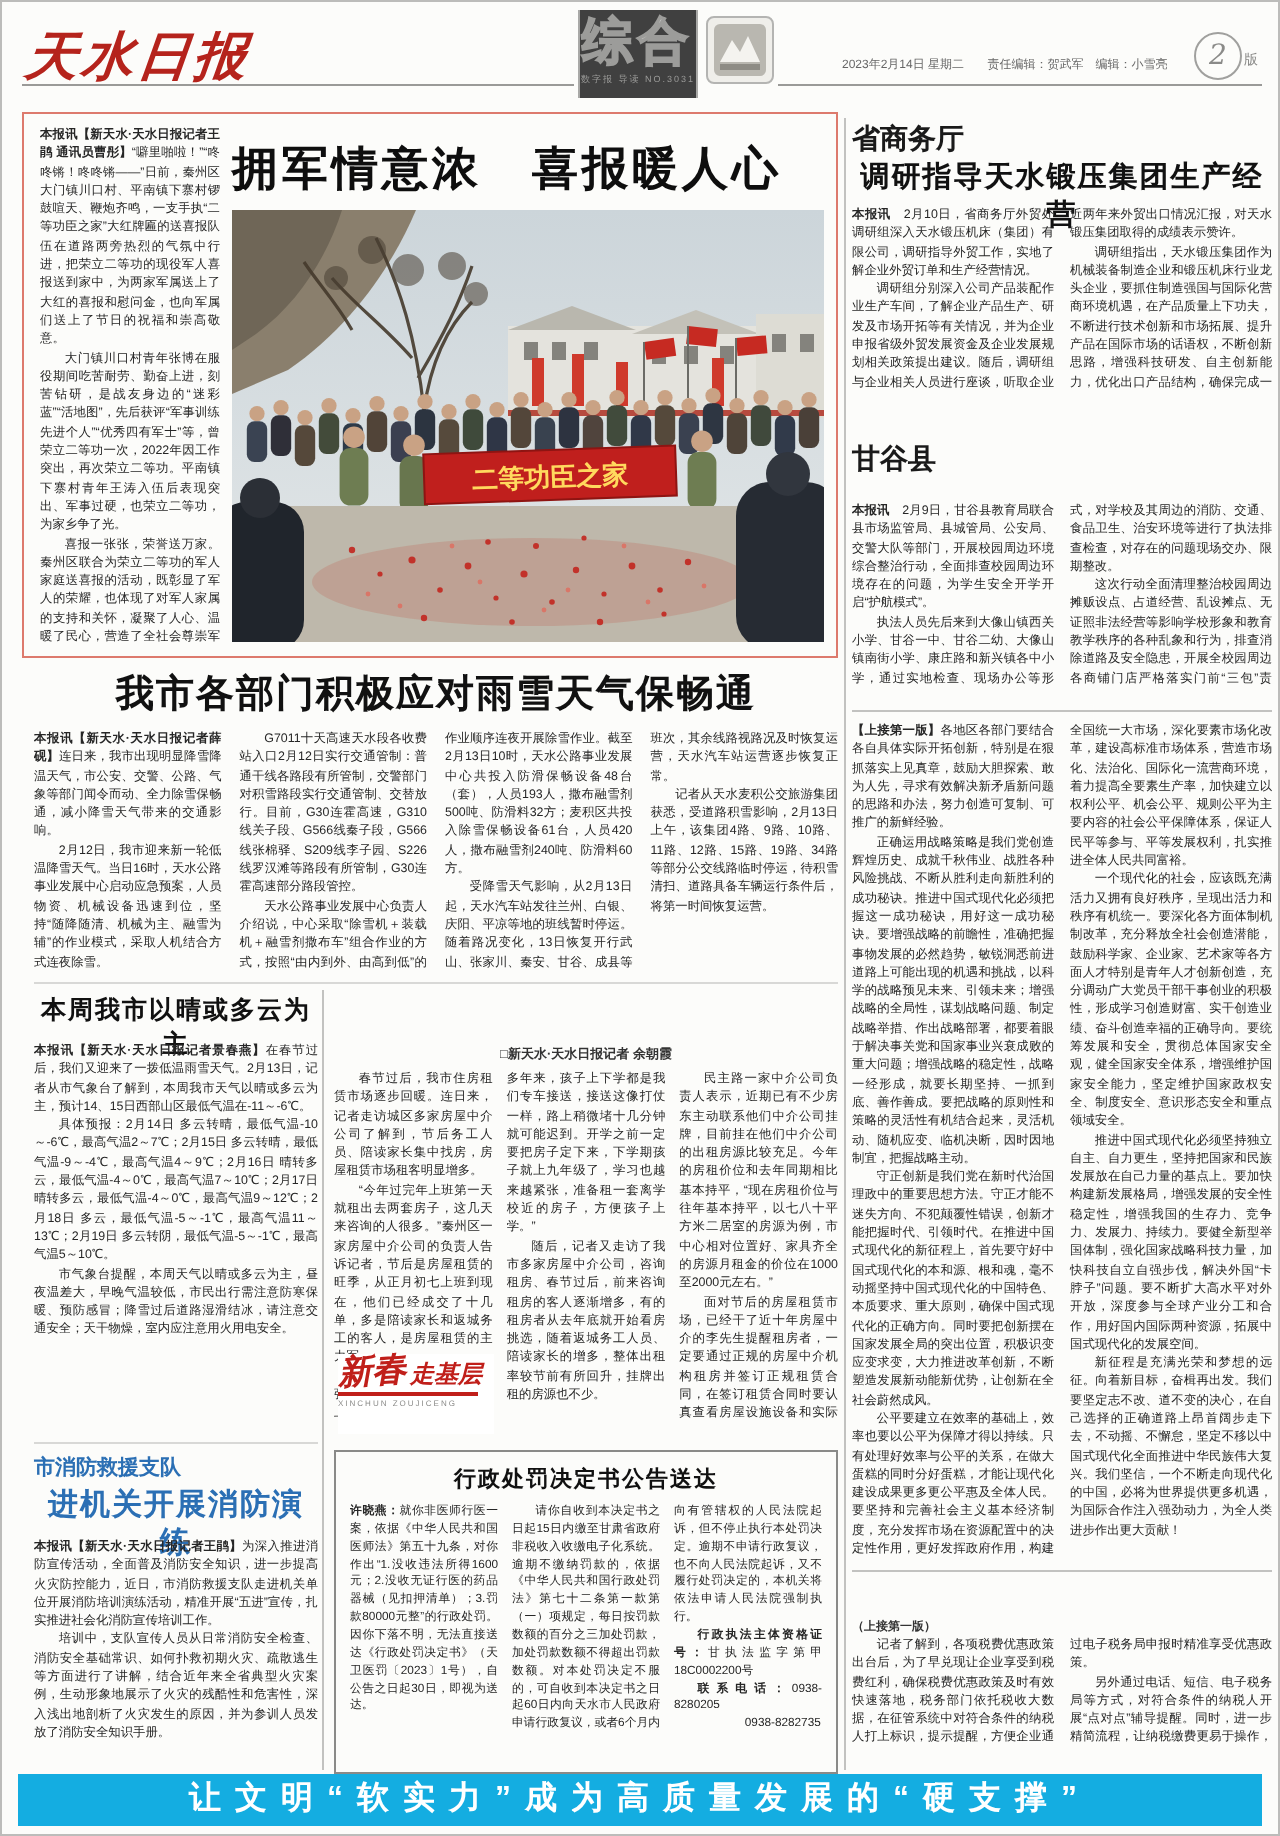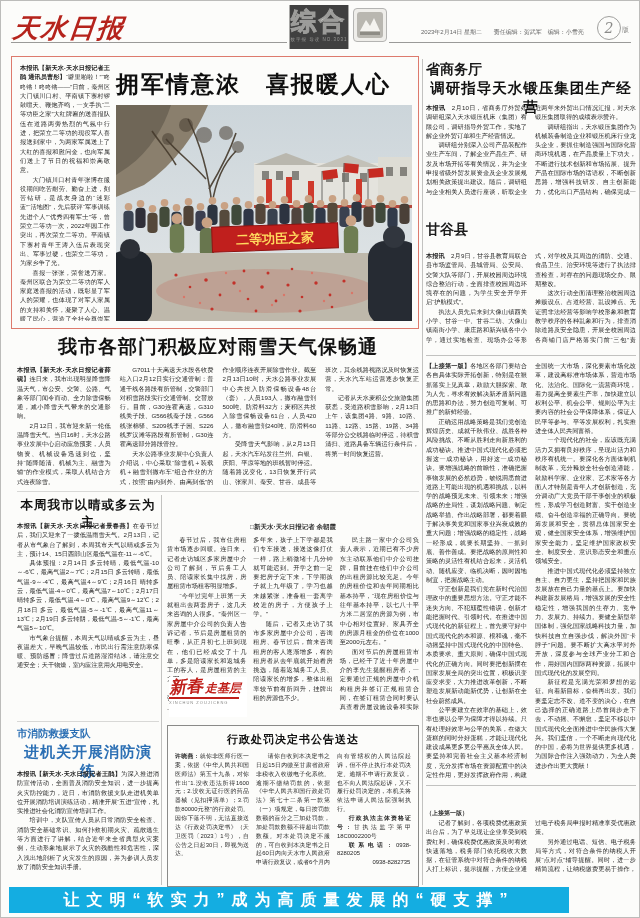--- a/index.html
+++ b/index.html
@@ -40,21 +40,21 @@
   
   .xc-logo{position:absolute;left:2px;top:142px;width:78px;height:40px;background:#fff;text-align:left;}
   .xc-title{font-family:"DejaVu Serif",serif;font-weight:bold;font-style:italic;font-size:17px;color:#c01f1a;line-height:18px;display:inline-block;transform:rotate(-4deg);}
   .xc-sub{font-weight:bold;font-style:italic;font-size:12px;color:#c01f1a;display:inline-block;margin-left:2px;}
   .xc-pinyin{display:block;font-size:4px;color:#8a8a88;letter-spacing:1px;border-top:2px solid #c01f1a;border-radius:0 0 6px 0;padding-top:1px;width:70px;}
 
   .notice-box{position:absolute;left:166px;top:724px;width:250px;height:160px;border:1px solid #8a8a88;background:#fcfcfa;}
   .notice-box .bodytxt{font-size:5.9px;}
   .lbl{font-weight:bold;}
 
-  .footer-banner{position:absolute;left:8px;top:886px;width:560px;height:26px;background:#14ade1;color:#fff;font-weight:bold;font-size:16px;letter-spacing:7px;text-align:center;line-height:26px;white-space:nowrap;}
+  .footer-banner{position:absolute;left:8px;top:886px;width:622px;height:26px;background:#14ade1;color:#fff;font-weight:bold;font-size:16px;letter-spacing:7px;text-align:center;line-height:26px;white-space:nowrap;}
 </style>
 </head>
 <body>
 
 <div id="paper">
 
   <div class="masthead">天水日报</div>
   <div class="rule-h" style="left:10px;top:41px;width:276px;"></div>
   <div class="rule-h" style="left:388px;top:41px;width:242px;"></div>
 

